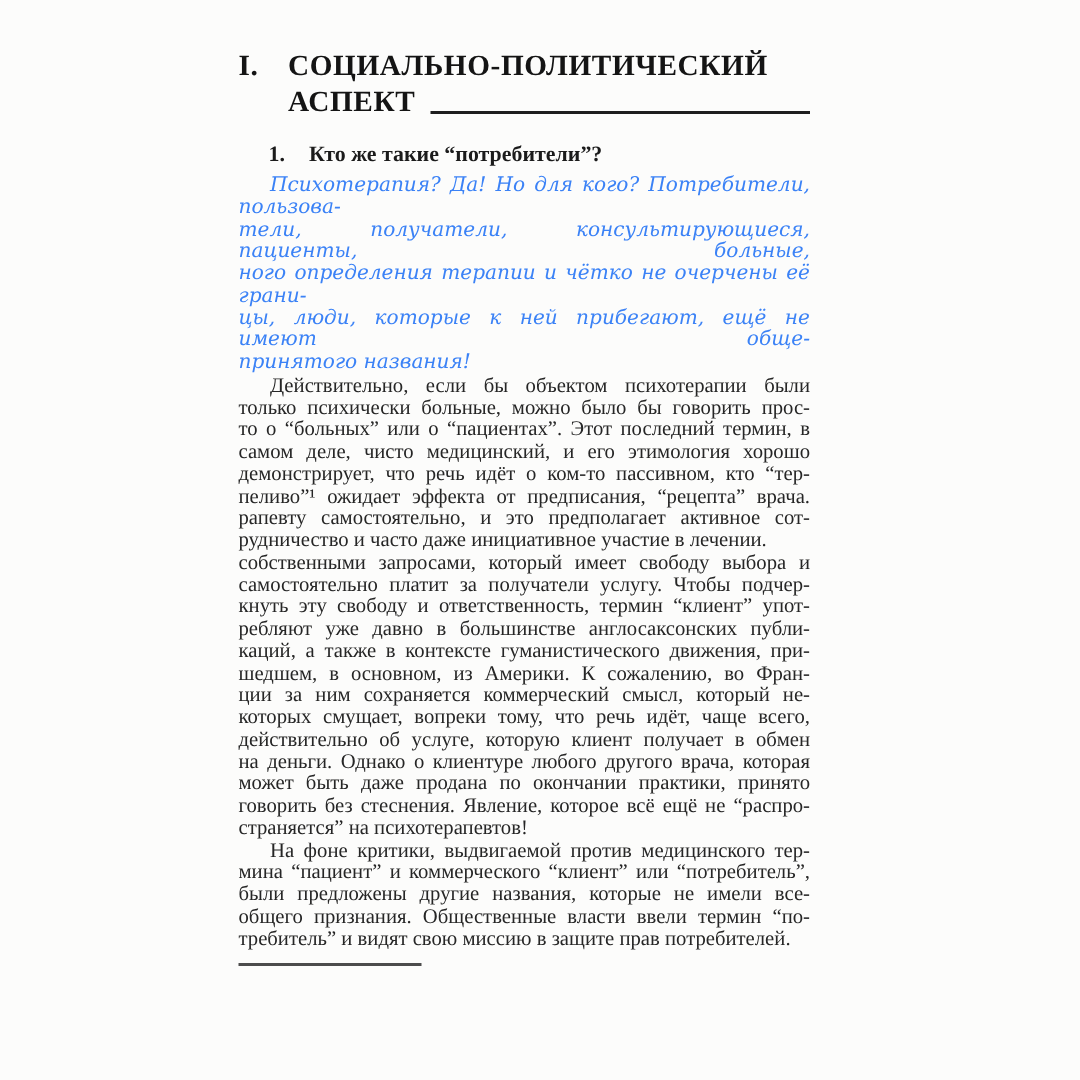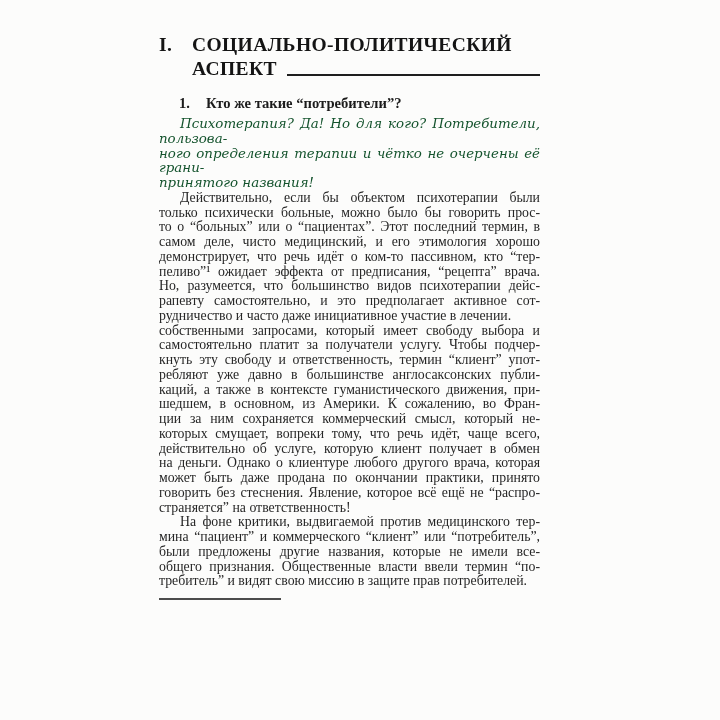--- a/index.html
+++ b/index.html
@@ -28,21 +28,21 @@
                      color: #1b1b1b; }
   .sec-num { flex: 0 0 27px; }
 
   
   .body-text { margin-top: 5px; font-size: 13.8px; line-height: 14.75px; }
   .para { margin: 0; }
   .tline { text-align: justify; text-align-last: justify; white-space: normal; }
   .tline.last { text-align-last: left; }
   .tline.first { text-indent: 21px; }
   .para.italic { font-family: "DejaVu Serif", serif; font-style: italic;
-                 font-size: 13.4px; color: #14532d; }
+                 font-size: 13.4px; color: #3b82f6; }
 
   
   .footnote { margin-top: 9px; }
   .fn-rule { width: 122px; border-top: 2px solid #4c4c4c; margin-bottom: 7px; }
 </style>
 </head>
 <body>
 
 <div class="page">
   <div class="content">
@@ -60,48 +60,49 @@
     </div>
 
     <div class="section-heading">
       <span class="sec-num">1.</span>
       <span>Кто же такие “потребители”?</span>
     </div>
 
     <div class="body-text">
       <div class="para italic">
           <div class="tline first">Психотерапия? Да! Но для кого? Потребители, пользова-</div>
+          <div class="tline">тели, получатели, консультирующиеся, пациенты, больные,</div>
           <div class="tline">ного определения терапии и чётко не очерчены её грани-</div>
+          <div class="tline">цы, люди, которые к ней прибегают, ещё не имеют обще-</div>
           <div class="tline last">принятого названия!</div>
         </div>
       <div class="para">
           <div class="tline first">Действительно, если бы объектом психотерапии были</div>
           <div class="tline">только психически больные, можно было бы говорить прос-</div>
           <div class="tline">то о “больных” или о “пациентах”. Этот последний термин, в</div>
           <div class="tline">самом деле, чисто медицинский, и его этимология хорошо</div>
           <div class="tline">демонстрирует, что речь идёт о ком-то пассивном, кто “тер-</div>
           <div class="tline">пеливо”¹ ожидает эффекта от предписания, “рецепта” врача.</div>
-          <div class="tline">Но, разумеется, что большинство видов психотерапии дейс-</div>
           <div class="tline">рапевту самостоятельно, и это предполагает активное сот-</div>
           <div class="tline last">рудничество и часто даже инициативное участие в лечении.</div>
         </div>
       <div class="para">
           <div class="tline">собственными запросами, который имеет свободу выбора и</div>
           <div class="tline">самостоятельно платит за получатели услугу. Чтобы подчер-</div>
           <div class="tline">кнуть эту свободу и ответственность, термин “клиент” упот-</div>
           <div class="tline">ребляют уже давно в большинстве англосаксонских публи-</div>
           <div class="tline">каций, а также в контексте гуманистического движения, при-</div>
           <div class="tline">шедшем, в основном, из Америки. К сожалению, во Фран-</div>
           <div class="tline">ции за ним сохраняется коммерческий смысл, который не-</div>
           <div class="tline">которых смущает, вопреки тому, что речь идёт, чаще всего,</div>
           <div class="tline">действительно об услуге, которую клиент получает в обмен</div>
           <div class="tline">на деньги. Однако о клиентуре любого другого врача, которая</div>
           <div class="tline">может быть даже продана по окончании практики, принято</div>
           <div class="tline">говорить без стеснения. Явление, которое всё ещё не “распро-</div>
-          <div class="tline last">страняется” на ответственность!</div>
+          <div class="tline last">страняется” на психотерапевтов!</div>
         </div>
       <div class="para">
           <div class="tline first">На фоне критики, выдвигаемой против медицинского тер-</div>
           <div class="tline">мина “пациент” и коммерческого “клиент” или “потребитель”,</div>
           <div class="tline">были предложены другие названия, которые не имели все-</div>
           <div class="tline">общего признания. Общественные власти ввели термин “по-</div>
           <div class="tline last">требитель” и видят свою миссию в защите прав потребителей.</div>
         </div>
     </div>
 

